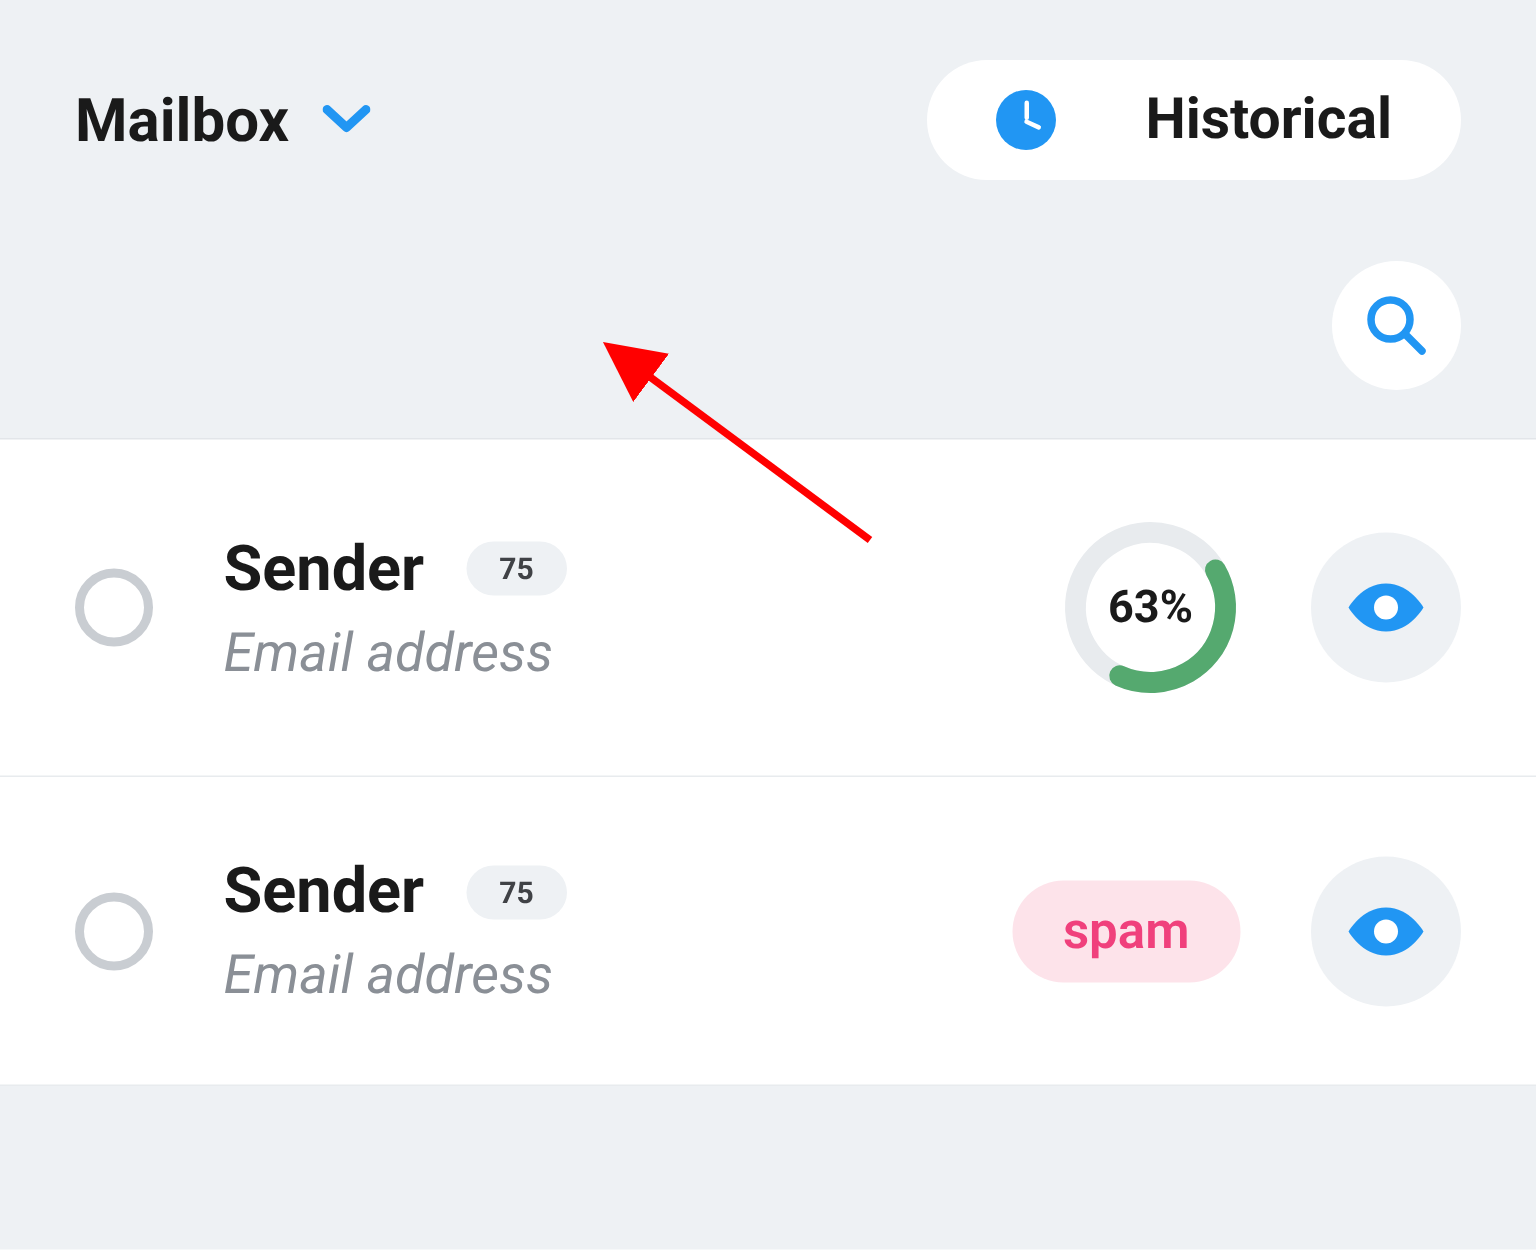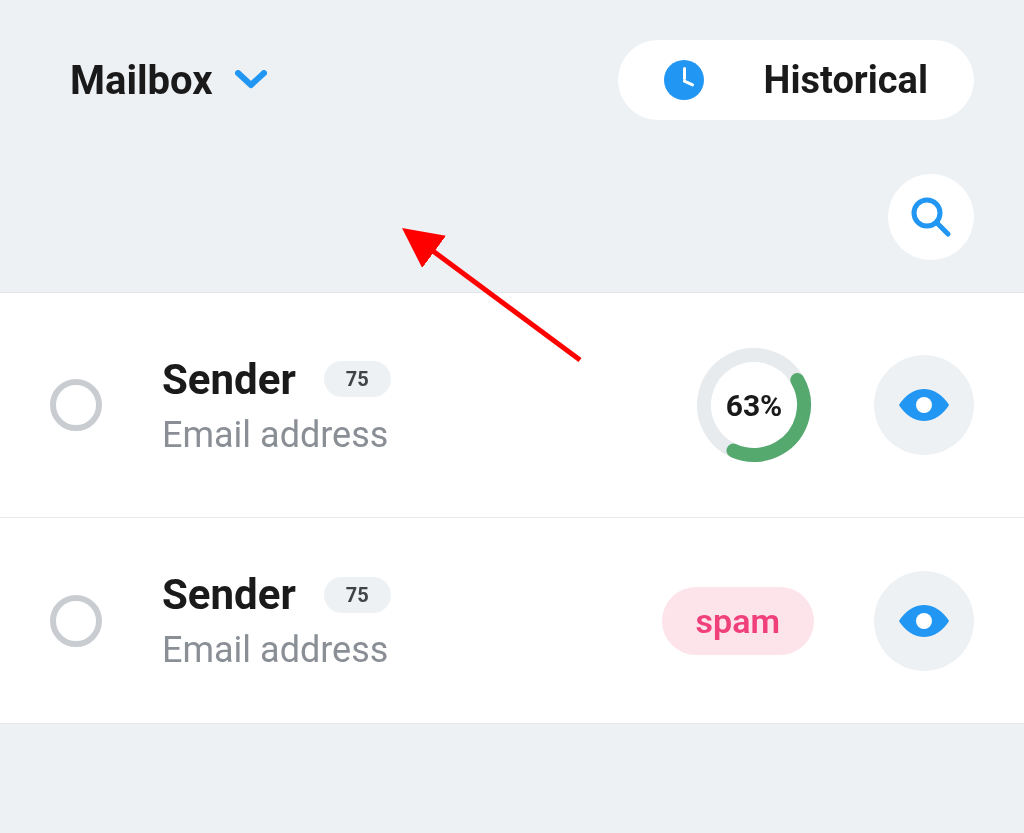--- a/index.html
+++ b/index.html
@@ -23,21 +23,20 @@
   .mailbox-dropdown {
     display: flex;
     align-items: center;
     gap: 22px;
     cursor: pointer;
   }
   .mailbox-label {
     font-size: 40px;
     font-weight: 700;
     color: #1a1a1a;
-    margin-left: 20px;
   }
   .chevron-down-icon { flex-shrink: 0; }
 
   .historical-btn {
     background: #ffffff;
     border-radius: 50px;
     padding: 18px 46px;
     display: flex;
     align-items: center;
     gap: 28px;
@@ -132,21 +131,21 @@
   
   .list {
     background: #ffffff;
     border-top: 1px solid #e2e5e9;
   }
   .list-item {
     display: flex;
     align-items: center;
     padding: 52px 50px;
     border-bottom: 1px solid #e8ebee;
-    gap: 60px;
+    gap: 47px;
   }
   .radio {
     width: 52px; height: 52px;
     border: 6px solid #c9cdd2;
     border-radius: 50%;
     flex-shrink: 0;
     cursor: pointer;
   }
   .item-main { flex: 0 0 auto; }
   .sender-row {
@@ -164,20 +163,21 @@
     border-radius: 24px;
     padding: 6px 22px;
     font-size: 20px;
     font-weight: 700;
     color: #404246;
   }
   .email {
     font-size: 36px;
     color: #8a8f96;
     margin-top: 10px;
+    font-style: italic;
   }
   .item-spacer { flex: 1; }
 
   .progress-ring {
     width: 120px; height: 120px;
     position: relative;
     flex-shrink: 0;
   }
   .progress-ring svg { transform: rotate(-30deg); }
   .progress-ring .pct {

